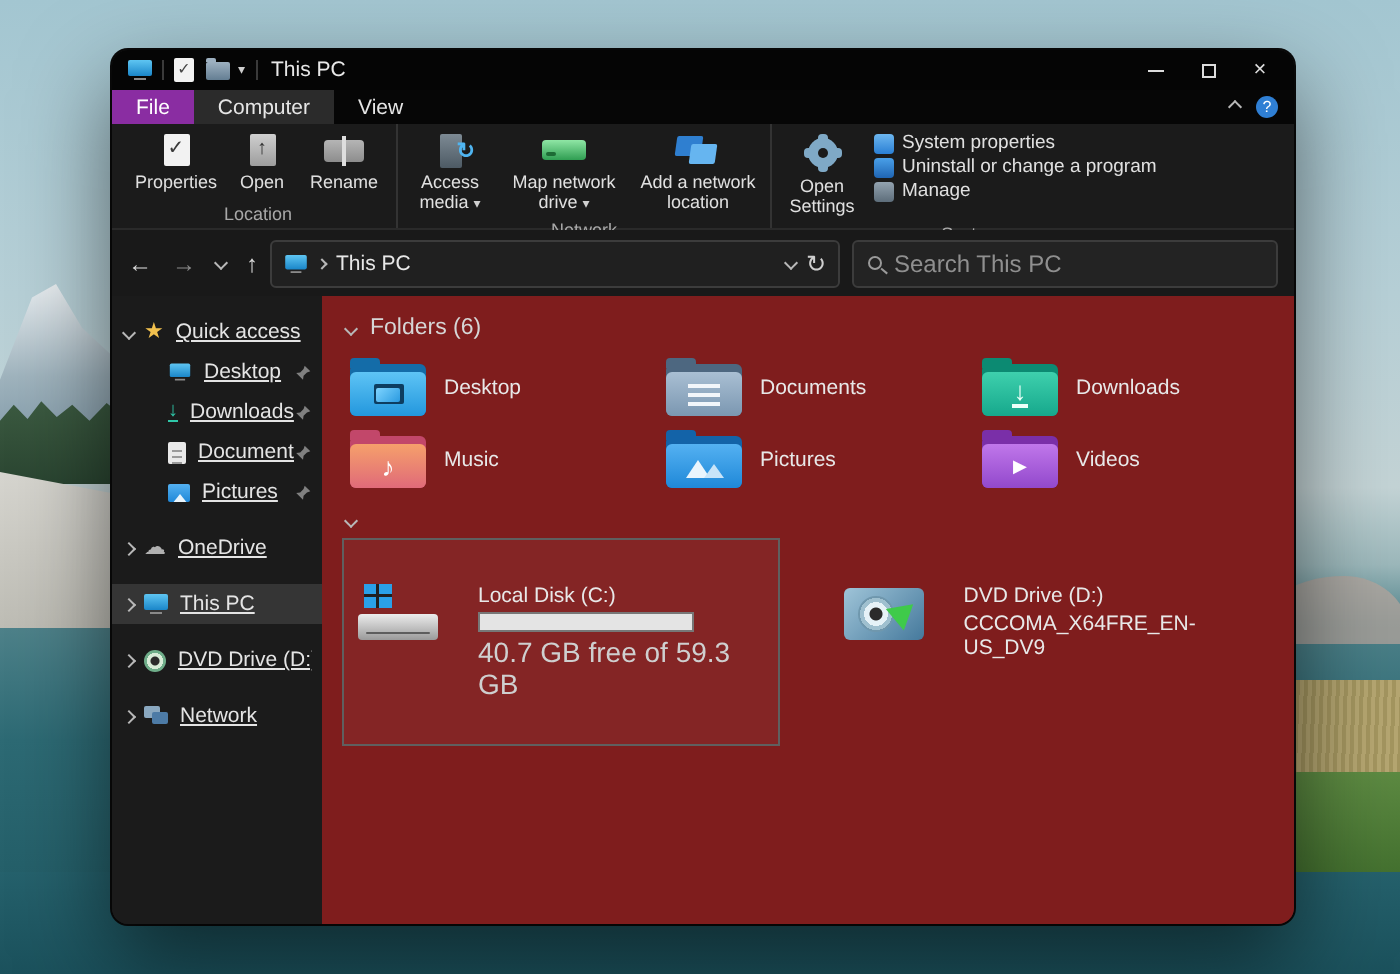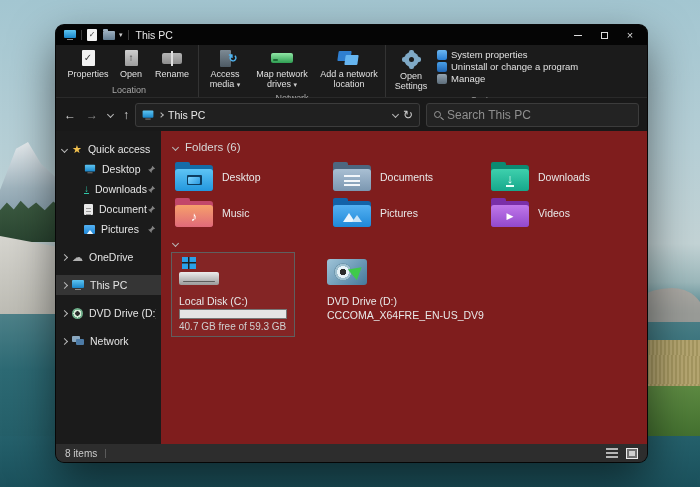--- a/index.html
+++ b/index.html
@@ -97,21 +97,21 @@
   .searchbox input::placeholder { color:#8f8f8f; }
 
   
   .explorer-body { flex:1; display:flex; min-height:0; }
   .sidebar { width:105px; background:#1b1b1b; padding-top:8px; flex:none; overflow:hidden; }
   .side-row { height:20px; display:flex; align-items:center; font-size:10.5px; color:#e4e4e4; padding-right:5px; position:relative; white-space:nowrap; }
   .side-row .chev { margin-left:6px; margin-right:5px; }
   .side-row.child { padding-left:28px; }
   .side-row.selected { background:#353535; }
   .side-ic { margin-right:6px; flex:none; }
-  .side-label { overflow:hidden; text-overflow:clip; flex:1; }
+  .side-label { overflow:hidden; text-overflow:clip; flex:1;text-decoration:underline; }
   .pin { flex:none; margin-left:auto; opacity:.8; }
   .i-star { color:#f2c14e; font-size:11px; line-height:10px; }
   .i-cloud { color:#b0b0b0; font-size:11px; line-height:10px; }
   .i-down-s { color:#2fc7a8; font-size:10px; font-weight:bold; line-height:9px; border-bottom:1.5px solid #2fc7a8; padding-bottom:0px; }
   .i-docfile { width:9px; height:11px; background:#e9e9e9; border-radius:1px; background-image:repeating-linear-gradient(180deg,transparent 0 2px,#9a9a9a 2px 3px); background-size:5px 9px; background-position:2px 2px; background-repeat:no-repeat; }
   .i-pic-s { width:11px; height:9px; border-radius:1px; background:linear-gradient(180deg,#54b1f2,#1f88d8); position:relative; overflow:hidden; }
   .i-pic-s::after { content:""; position:absolute; left:2px; bottom:-1px; width:0; height:0; border-left:4px solid transparent; border-right:4px solid transparent; border-bottom:5px solid #e8f4fc; }
   .i-disc-s { width:11px; height:11px; border-radius:50%; background:radial-gradient(circle at 50% 50%, #2b2b2b 0 2px, #d8ecd8 2.5px 4px, #6fae8a 4px 5.5px); }
   .i-net-s { width:12px; height:10px; position:relative; }
   .i-net-s::before { content:""; position:absolute; left:0; top:0; width:8px; height:6px; background:#8aa8c0; border-radius:1px; }
@@ -140,25 +140,25 @@
   .g-note { color:#fff; font-size:13px; }
   .f-pictures .back { background:#1363a8; } .f-pictures .front { background:linear-gradient(180deg,#54b1f2,#1f88d8); overflow:hidden; }
   .g-mountains { position:relative; width:20px; height:12px; }
   .g-mountains::before { content:""; position:absolute; left:1px; bottom:0; border-left:6px solid transparent; border-right:6px solid transparent; border-bottom:9px solid #eaf5fd; }
   .g-mountains::after { content:""; position:absolute; left:10px; bottom:0; border-left:5px solid transparent; border-right:5px solid transparent; border-bottom:7px solid #c8e4f8; }
   .f-videos .back { background:#7a2fa8; } .f-videos .front { background:linear-gradient(180deg,#c077ea,#9248cc); }
   .g-play { color:#fff; font-size:9px; }
 
   
   .drives-row { display:flex; gap:24px; margin-top:2px; }
-  .drive-tile { display:flex; gap:8px; padding:4px 7px; border:1px solid transparent;flex-direction:column; }
+  .drive-tile { display:flex; gap:20px; padding:22px 7px; border:1px solid transparent; }
   .drive-tile.selected { border-color:#5f5f5f; background:rgba(255,255,255,.04); }
   .drive-info { display:flex; flex-direction:column; gap:2px; }
   .drive-name { font-size:10.5px; color:#e8e8e8; }
-  .drive-sub { font-size:10px; color:#cfcfcf; }
+  .drive-sub { font-size:14px; color:#cfcfcf; }
   .usage-bar { width:108px; height:10px; background:#e4e4e4; border:1px solid #777; }
   .usage-fill { height:100%; background:#2e9bd6; }
   .hdd-icon { width:40px; height:30px; position:relative; flex:none; }
   .win-logo { position:absolute; left:3px; top:0; width:14px; height:12px; background:#2aa0e8; background-image:linear-gradient(#202020,#202020),linear-gradient(#202020,#202020); background-size:1.5px 100%,100% 1.5px; background-position:6px 0,0 5px; background-repeat:no-repeat; }
   .hdd-body { position:absolute; left:0; right:0; bottom:2px; height:13px; border-radius:2px; background:linear-gradient(180deg,#ececec,#9a9a9a); }
   .hdd-body::after { content:""; position:absolute; left:4px; right:4px; bottom:3px; height:1.5px; background:#5d5d5d; border-radius:1px; }
   .dvd-icon { width:40px; height:30px; position:relative; flex:none; }
   .dvd-body { position:absolute; inset:2px 0; border-radius:3px; background:linear-gradient(135deg,#9fc4d8,#45799c); }
   .dvd-disc { position:absolute; left:7px; top:6px; width:18px; height:18px; border-radius:50%; background:radial-gradient(circle,#2b2b2b 0 3px,#e6f2f7 3.5px 6px,#9fc0cf 6px 8px,#6f97ad 8px 9px); }
   .dvd-arrow { position:absolute; right:4px; top:7px; width:0; height:0; border-top:7px solid transparent; border-bottom:7px solid transparent; border-left:12px solid #3fca4a; transform:rotate(-40deg); }
@@ -195,20 +195,30 @@
     <span class="tb-spacer"></span>
     <span class="winbtn">
         <span class="ic-min"></span>
       </span>
     <span class="winbtn">
         <span class="ic-max"></span>
       </span>
     <span class="winbtn">×</span>
   </div>
 
+  <div class="tabrow">
+    <div class="tab tab-file">File</div>
+    <div class="tab tab-active">Computer</div>
+    <div class="tab">View</div>
+    <div class="tabrow-spacer"></div>
+    <div class="ribbon-collapse">
+        <span class="chev chev-up"></span>
+      </div>
+    <div class="help-circle">?</div>
+  </div>
 
   <div class="ribbon">
     <div class="rgroup">
       <div class="rgroup-buttons">
         <div class="rbtn" style="width:50px">
           <span class="rbtn-icon">
               <span class="ri-properties">✓</span>
             </span>
           <span class="rbtn-label">Properties</span>
         </div>
@@ -233,21 +243,21 @@
         <div class="rbtn" style="width:46px">
           <span class="rbtn-icon">
               <span class="ri-access"></span>
             </span>
           <span class="rbtn-label"><span>Access media</span> <span class="drop-mark">▾</span></span>
         </div>
         <div class="rbtn" style="width:68px">
           <span class="rbtn-icon">
               <span class="ri-mapdrive"></span>
             </span>
-          <span class="rbtn-label"><span>Map network drives</span> <span class="drop-mark">▾</span></span>
+          <span class="rbtn-label"><span>Map network drive</span> <span class="drop-mark">▾</span></span>
         </div>
         <div class="rbtn" style="width:66px">
           <span class="rbtn-icon">
               <span class="ri-netloc"></span>
             </span>
           <span class="rbtn-label">Add a network location</span>
         </div>
       </div>
       <div class="rgroup-name">Network</div>
     </div>
@@ -455,20 +465,13 @@
           </span>
           <span class="drive-info">
             <span class="drive-name">DVD Drive (D:)</span>
             <span class="drive-name">CCCOMA_X64FRE_EN-US_DV9</span>
           </span>
         </div>
       </div>
     </div>
   </div>
 
-  <div class="statusbar">
-    <span>8 items</span>
-    <span class="status-div"></span>
-    <span class="status-spacer"></span>
-    <span class="sv-details"></span>
-    <span class="sv-large"></span>
-  </div>
 </div>
 
 </body></html>

